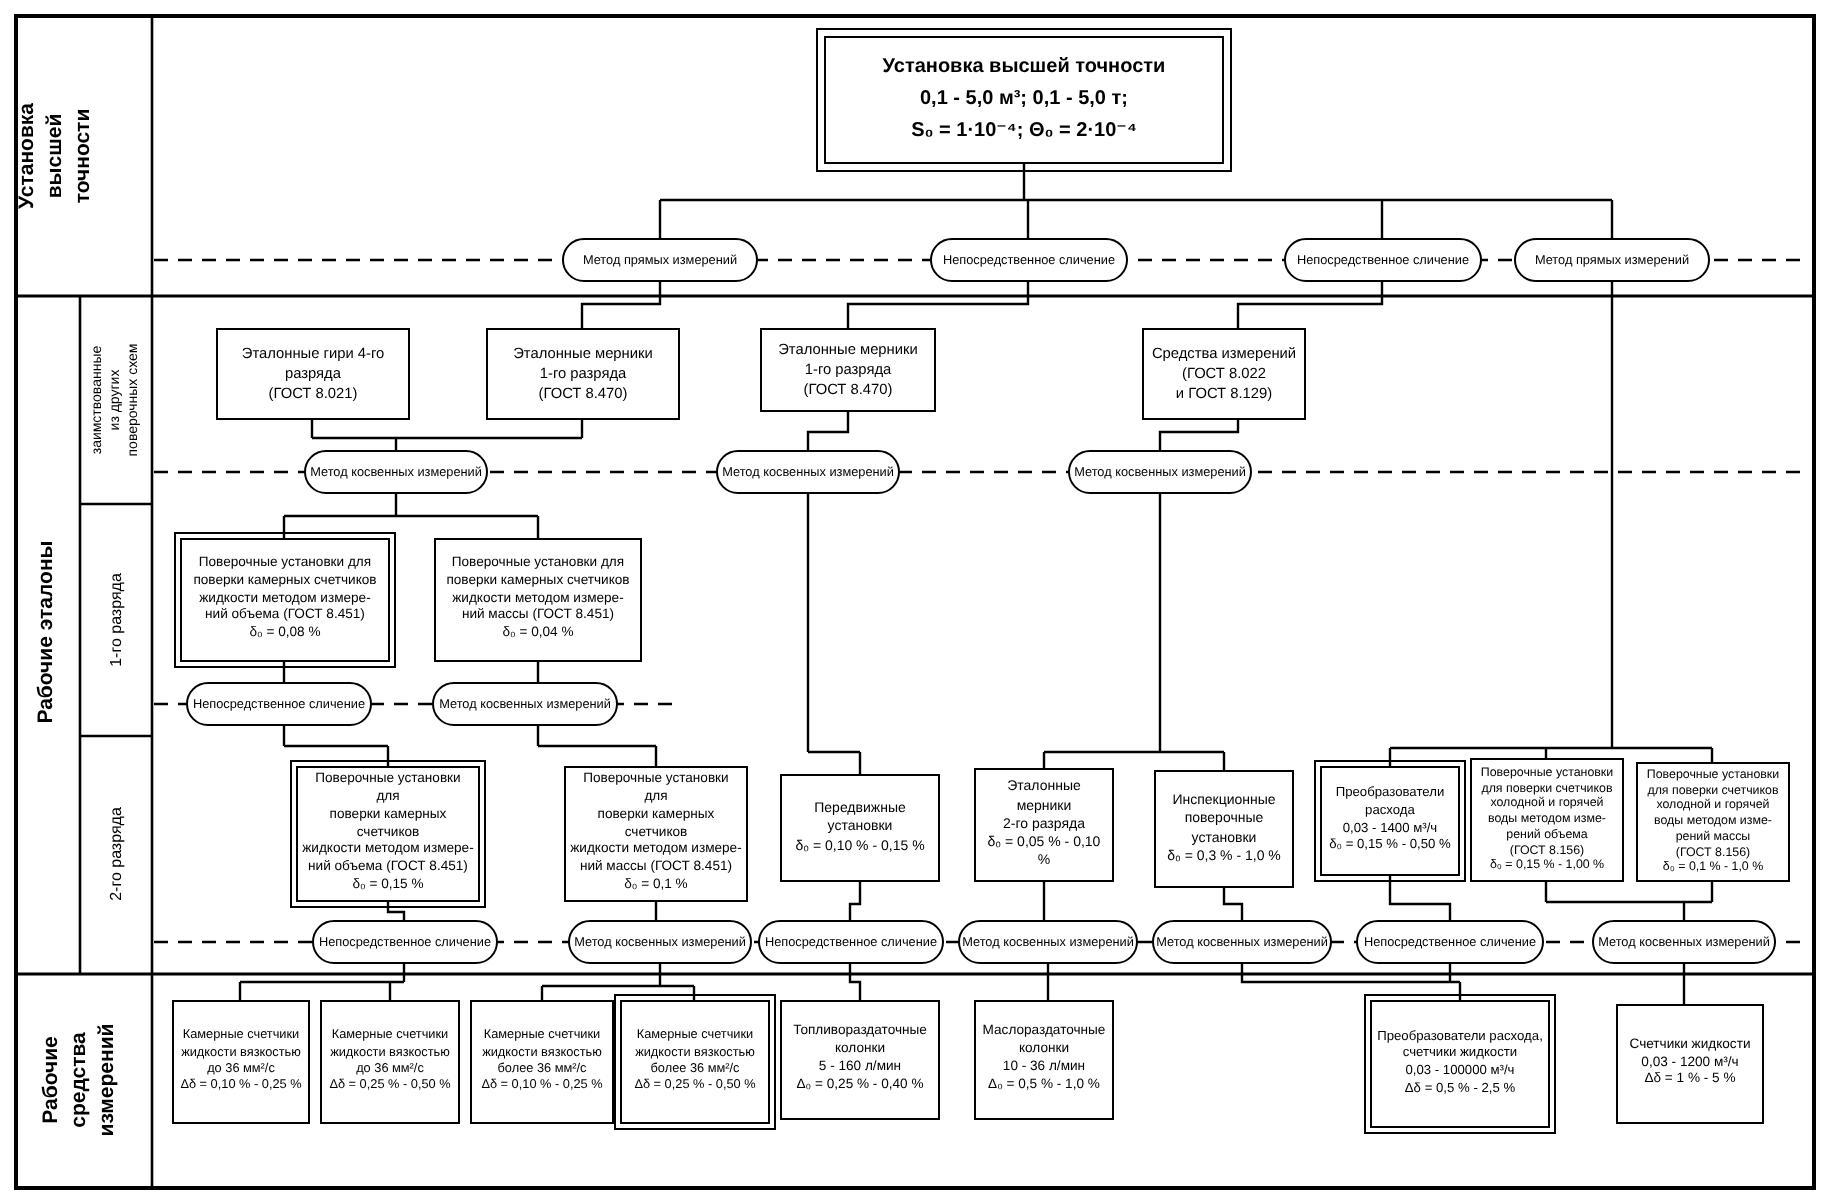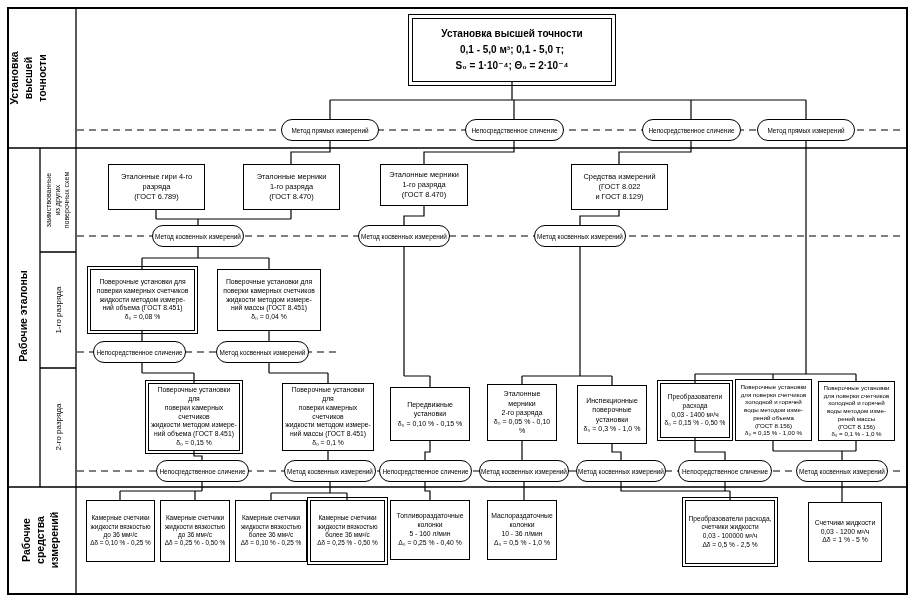--- a/index.html
+++ b/index.html
@@ -85,28 +85,28 @@
 0,1 - 5,0 м³; 0,1 - 5,0 т;
 S₀ = 1·10⁻⁴; Θ₀ = 2·10⁻⁴</div>
 
   <div class="oval" style="left:281px;top:119px;width:98px;height:22px;">Метод прямых измерений</div>
   <div class="oval" style="left:465px;top:119px;width:99px;height:22px;">Непосредственное сличение</div>
   <div class="oval" style="left:642px;top:119px;width:99px;height:22px;">Непосредственное сличение</div>
   <div class="oval" style="left:757px;top:119px;width:98px;height:22px;">Метод прямых измерений</div>
 
   <div class="node" style="left:108px;top:164px;width:97px;height:46px;font-size:7.4px;">Эталонные гири 4-го
 разряда
-(ГОСТ 6.789)</div>
+(ГОСТ 8.021)</div>
   <div class="node" style="left:243px;top:164px;width:97px;height:46px;font-size:7.4px;">Эталонные мерники
 1-го разряда
 (ГОСТ 8.470)</div>
   <div class="node" style="left:380px;top:164px;width:88px;height:42px;font-size:7.4px;">Эталонные мерники
 1-го разряда
 (ГОСТ 8.470)</div>
-  <div class="node" style="left:571px;top:164px;width:97px;height:46px;font-size:7.4px;">Средства измерений
+  <div class="node" style="left:571px;top:164px;width:82px;height:46px;font-size:7.4px;">Средства измерений
 (ГОСТ 8.022
 и ГОСТ 8.129)</div>
 
   <div class="oval" style="left:152px;top:225px;width:92px;height:22px;">Метод косвенных измерений</div>
   <div class="oval" style="left:358px;top:225px;width:92px;height:22px;">Метод косвенных измерений</div>
   <div class="oval" style="left:534px;top:225px;width:92px;height:22px;">Метод косвенных измерений</div>
 
   <div class="node dbl" style="left:90px;top:269px;width:105px;height:62px;">Поверочные установки для
 поверки камерных счетчиков
 жидкости методом измере-

